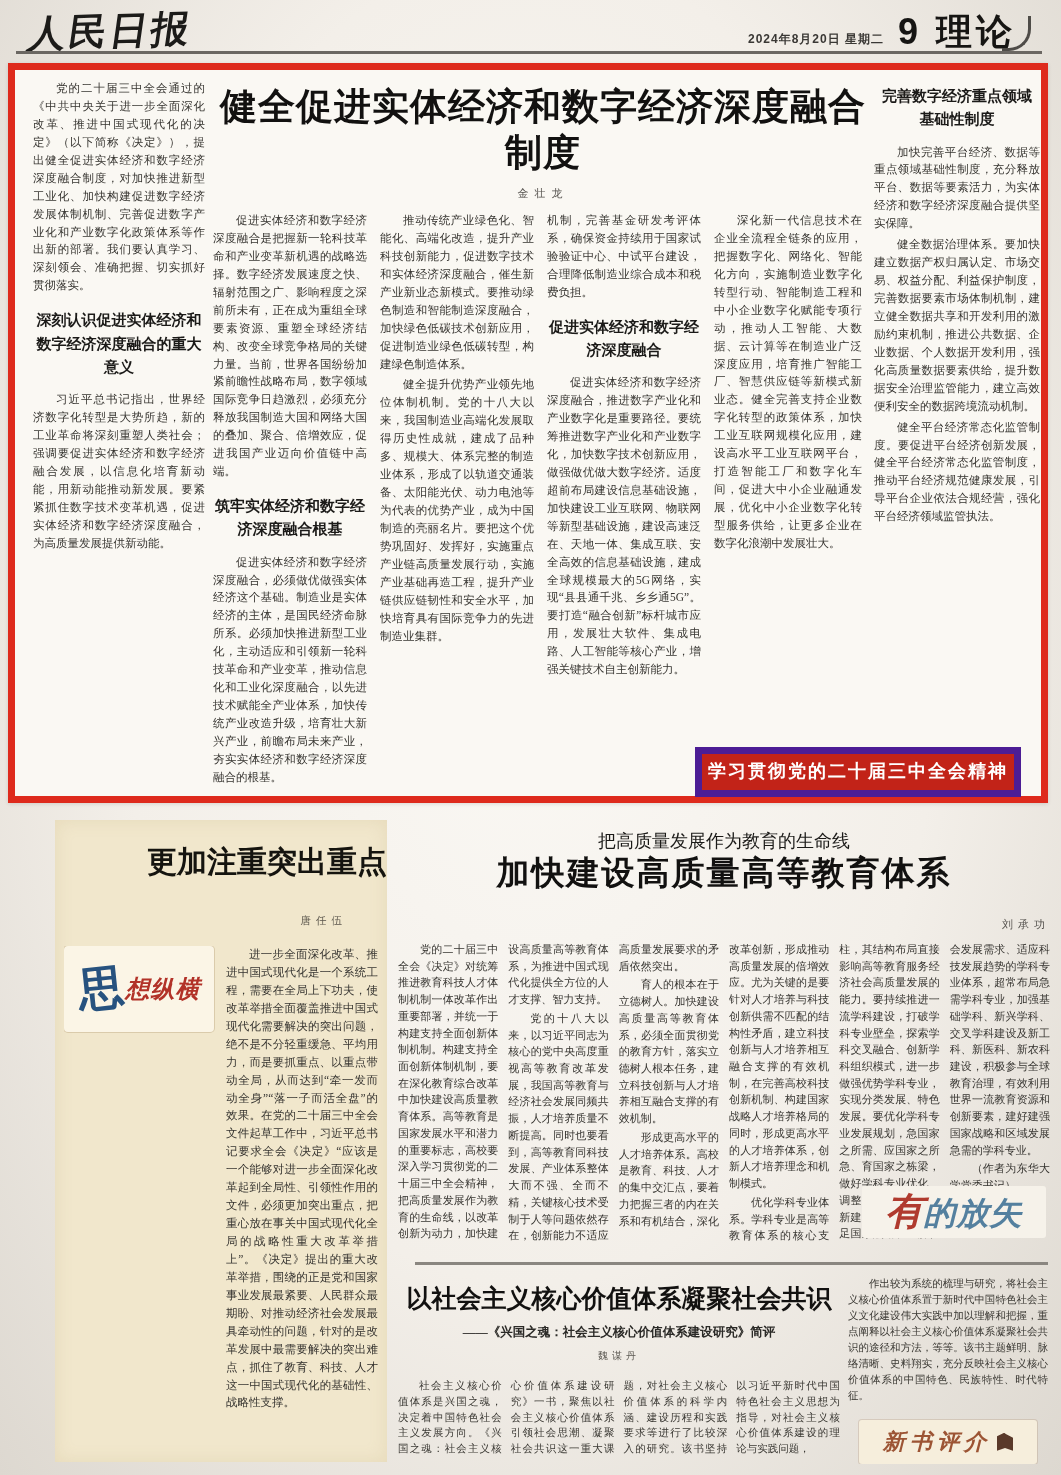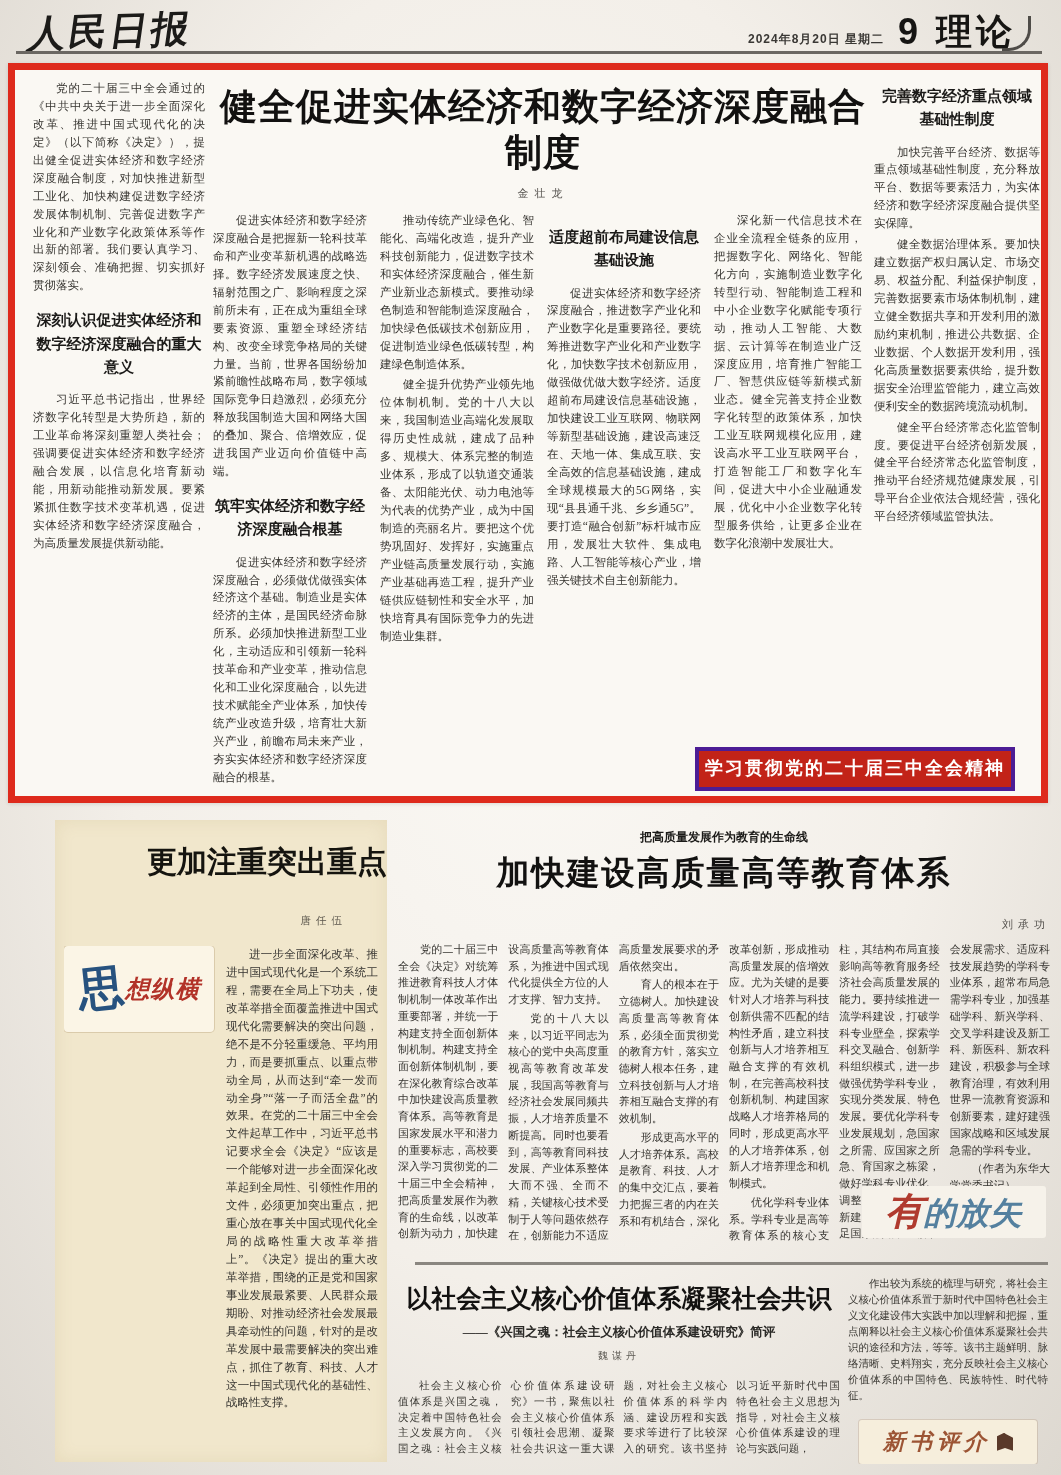--- a/index.html
+++ b/index.html
@@ -27,39 +27,39 @@
   .tcol{position:absolute;overflow:hidden;text-align:justify;}
   .tcol p{margin:0 0 3px;font-size:11.5px;line-height:1.56;text-indent:2em;color:#363430;}
   .sec-head{font-family:"Liberation Sans", sans-serif;font-weight:800;font-size:15px;
     line-height:1.55;text-align:center;text-indent:0;color:#1b1a18;margin:13px 2px;}
   .main-headline{left:205px;top:84px;width:676px;text-align:center;
     font-family:"Liberation Sans", sans-serif;font-weight:900;font-size:37px;
     letter-spacing:1px;color:#121110;line-height:1.25;}
   .main-author{left:205px;top:186px;width:676px;text-align:center;
     font-size:11px;color:#55524e;letter-spacing:6px;}
   .banner{left:695px;top:747px;width:312px;height:36px;background:#c22318;
-    border:4px solid #4c1d95;color:#fff;font-family:"Liberation Sans", sans-serif;
+    border:7px solid #4c1d95;color:#fff;font-family:"Liberation Sans", sans-serif;
     font-weight:900;font-size:18px;letter-spacing:2px;text-align:center;line-height:34px;}
   
   .sxbox{left:55px;top:820px;width:332px;height:642px;background:#f1e7cc;
     box-shadow:inset 0 0 18px rgba(170,140,80,.15);}
   .sx-headline{left:55px;top:842px;width:332px;text-align:right;
     font-family:"Liberation Sans", sans-serif;font-weight:900;font-size:30px;color:#15140f;}
   .sx-author{left:55px;top:914px;width:292px;text-align:right;font-size:10.5px;
     color:#5a554b;letter-spacing:5px;}
   .sx-logo{width:150px;height:86px;background:#fbf5e6;border-radius:4px;margin:0 0 8px;
     box-shadow:0 0 0 1px rgba(150,120,70,.25);display:flex;align-items:center;
     justify-content:center;gap:2px;}
   .sx-logo .c1{font-size:46px;font-weight:900;color:#27527f;font-family:"Liberation Serif",serif;
     transform:rotate(-6deg);}
   .sx-logo .c2{font-size:24px;font-weight:900;color:#b23228;font-family:"Liberation Serif",serif;
     font-style:italic;letter-spacing:1px;}
   
   .edu-kicker{left:398px;top:829px;width:652px;text-align:center;
-    font-family:"Liberation Sans", sans-serif;font-weight:700;font-size:12px;color:#1b1a18;}
+    font-family:"Liberation Sans", sans-serif;font-weight:400;font-size:18px;color:#1b1a18;}
   .edu-headline{left:398px;top:851px;width:652px;text-align:center;
     font-family:"Liberation Sans", sans-serif;font-weight:900;font-size:33px;
     letter-spacing:2px;color:#121110;}
   .edu-author{left:398px;top:917px;width:652px;text-align:right;font-size:11px;
     color:#55524e;letter-spacing:5px;}
   .edu-body{left:398px;top:941px;width:652px;height:316px;overflow:hidden;
     column-count:6;column-gap:10px;text-align:justify;}
   .edu-body p{margin:0 0 2px;font-size:11px;line-height:1.52;text-indent:2em;color:#363430;}
   .edu-note{font-size:10.5px;color:#46433e;text-indent:1em;}
   .ydfs-logo{left:862px;top:1186px;width:184px;height:52px;display:flex;
@@ -117,21 +117,22 @@
   <div class="sec-head">筑牢实体经济和数字经济深度融合根基</div>
   <p>促进实体经济和数字经济深度融合，必须做优做强实体经济这个基础。制造业是实体经济的主体，是国民经济命脉所系。必须加快推进新型工业化，主动适应和引领新一轮科技革命和产业变革，推动信息化和工业化深度融合，以先进技术赋能全产业体系，加快传统产业改造升级，培育壮大新兴产业，前瞻布局未来产业，夯实实体经济和数字经济深度融合的根基。</p>
 </div>
 
 <div class="abs tcol" style="left:380px;top:212px;width:154px;height:576px;">
   <p>推动传统产业绿色化、智能化、高端化改造，提升产业科技创新能力，促进数字技术和实体经济深度融合，催生新产业新业态新模式。要推动绿色制造和智能制造深度融合，加快绿色低碳技术创新应用，促进制造业绿色低碳转型，构建绿色制造体系。</p>
   <p>健全提升优势产业领先地位体制机制。党的十八大以来，我国制造业高端化发展取得历史性成就，建成了品种多、规模大、体系完整的制造业体系，形成了以轨道交通装备、太阳能光伏、动力电池等为代表的优势产业，成为中国制造的亮丽名片。要把这个优势巩固好、发挥好，实施重点产业链高质量发展行动，实施产业基础再造工程，提升产业链供应链韧性和安全水平，加快培育具有国际竞争力的先进制造业集群。</p>
 </div>
 
 <div class="abs tcol" style="left:547px;top:212px;width:154px;height:576px;">
-  <div class="sec-head">适度超前布局建设信息基础设施</div>
+  <p style="text-indent:0;">机制，完善基金研发考评体系，确保资金持续用于国家试验验证中心、中试平台建设，合理降低制造业综合成本和税费负担。</p>
+  <div class="sec-head">促进实体经济和数字经济深度融合</div>
   <p>促进实体经济和数字经济深度融合，推进数字产业化和产业数字化是重要路径。要统筹推进数字产业化和产业数字化，加快数字技术创新应用，做强做优做大数字经济。适度超前布局建设信息基础设施，加快建设工业互联网、物联网等新型基础设施，建设高速泛在、天地一体、集成互联、安全高效的信息基础设施，建成全球规模最大的5G网络，实现“县县通千兆、乡乡通5G”。要打造“融合创新”标杆城市应用，发展壮大软件、集成电路、人工智能等核心产业，增强关键技术自主创新能力。</p>
 </div>
 
 <div class="abs tcol" style="left:714px;top:212px;width:148px;height:528px;">
   <p>深化新一代信息技术在企业全流程全链条的应用，把握数字化、网络化、智能化方向，实施制造业数字化转型行动、智能制造工程和中小企业数字化赋能专项行动，推动人工智能、大数据、云计算等在制造业广泛深度应用，培育推广智能工厂、智慧供应链等新模式新业态。健全完善支持企业数字化转型的政策体系，加快工业互联网规模化应用，建设高水平工业互联网平台，打造智能工厂和数字化车间，促进大中小企业融通发展，优化中小企业数字化转型服务供给，让更多企业在数字化浪潮中发展壮大。</p>
 </div>
 
 <div class="abs tcol" style="left:874px;top:80px;width:166px;height:660px;">
   <div class="sec-head" style="margin-top:4px;">完善数字经济重点领域基础性制度</div>
   <p>加快完善平台经济、数据等重点领域基础性制度，充分释放平台、数据等要素活力，为实体经济和数字经济深度融合提供坚实保障。</p>

